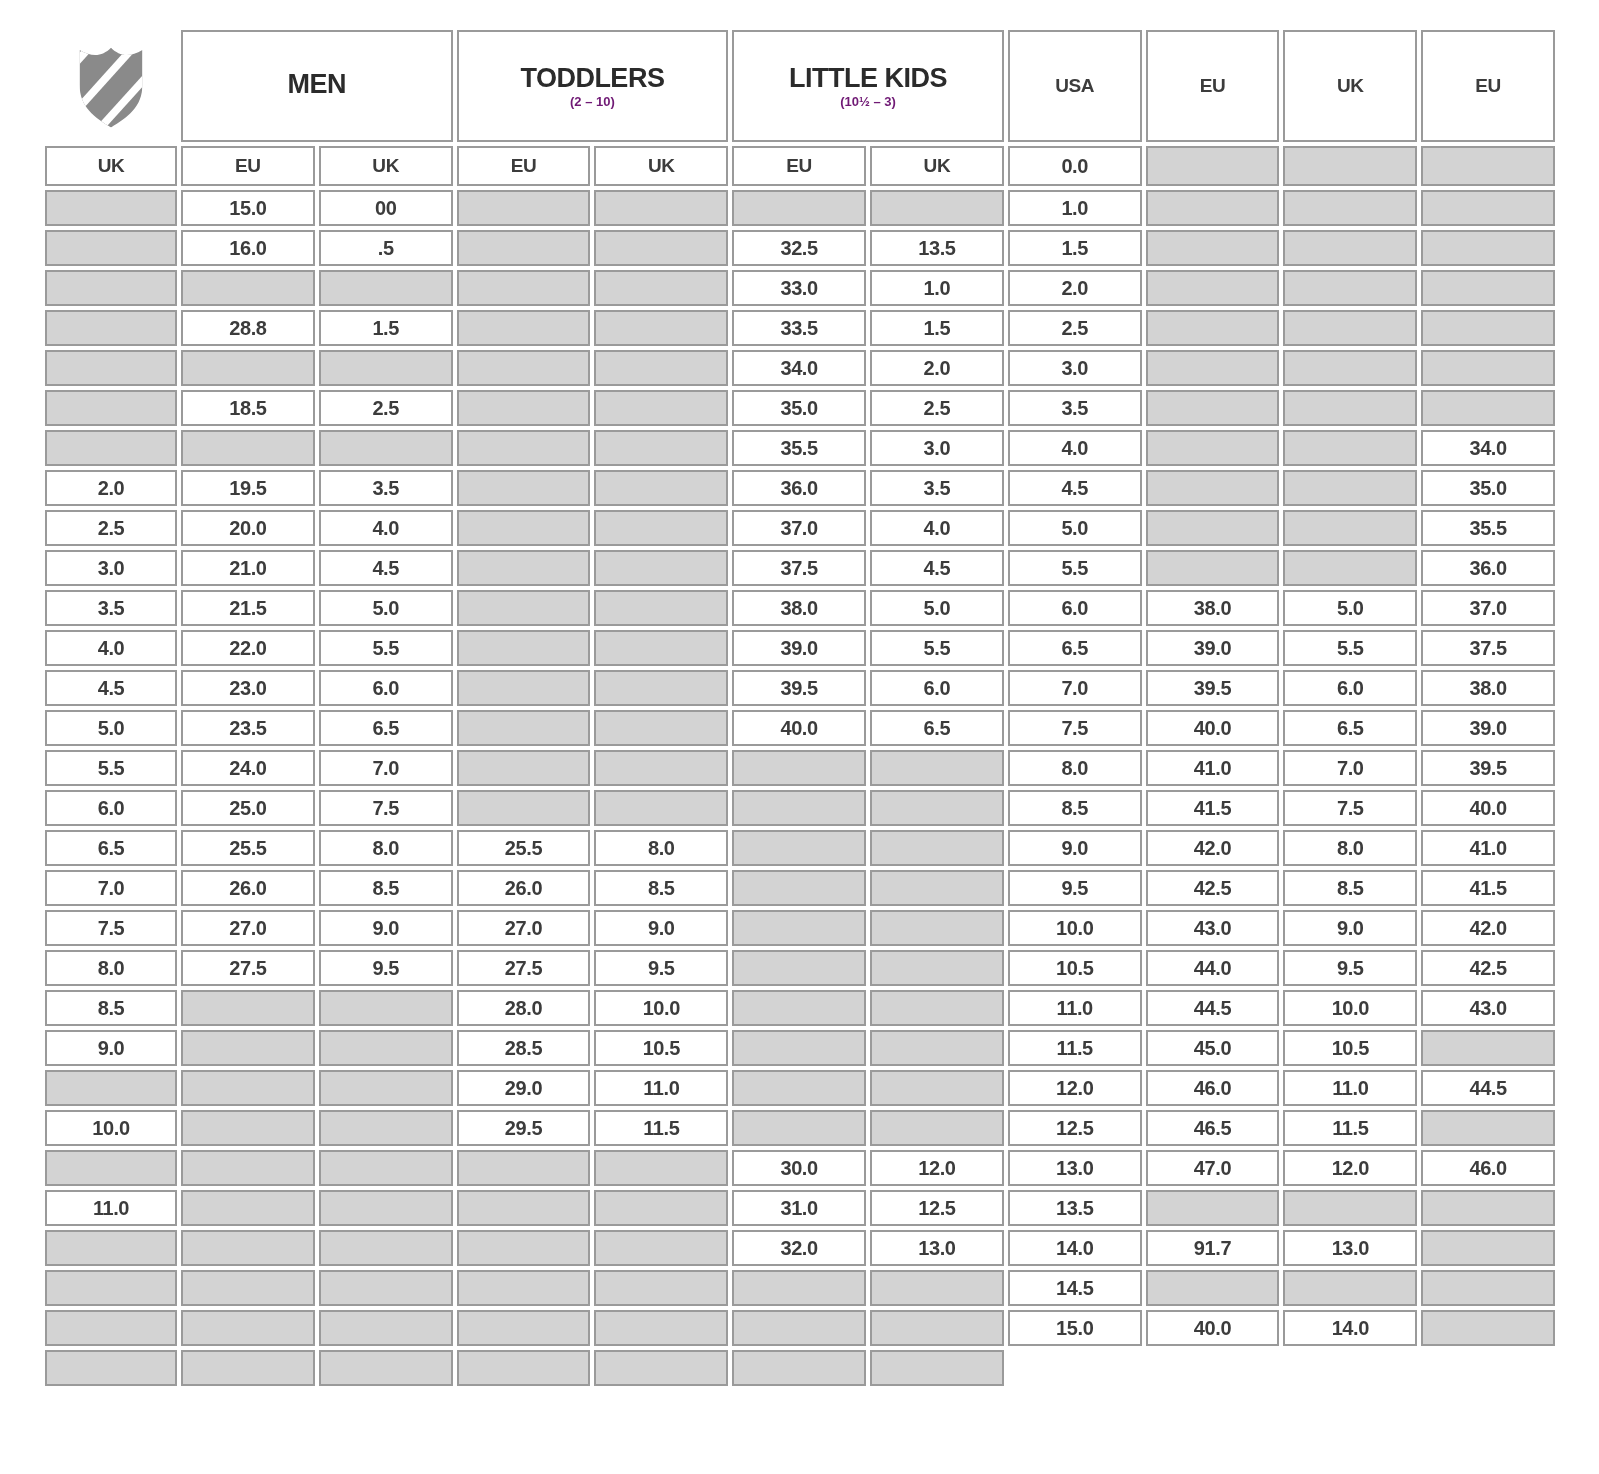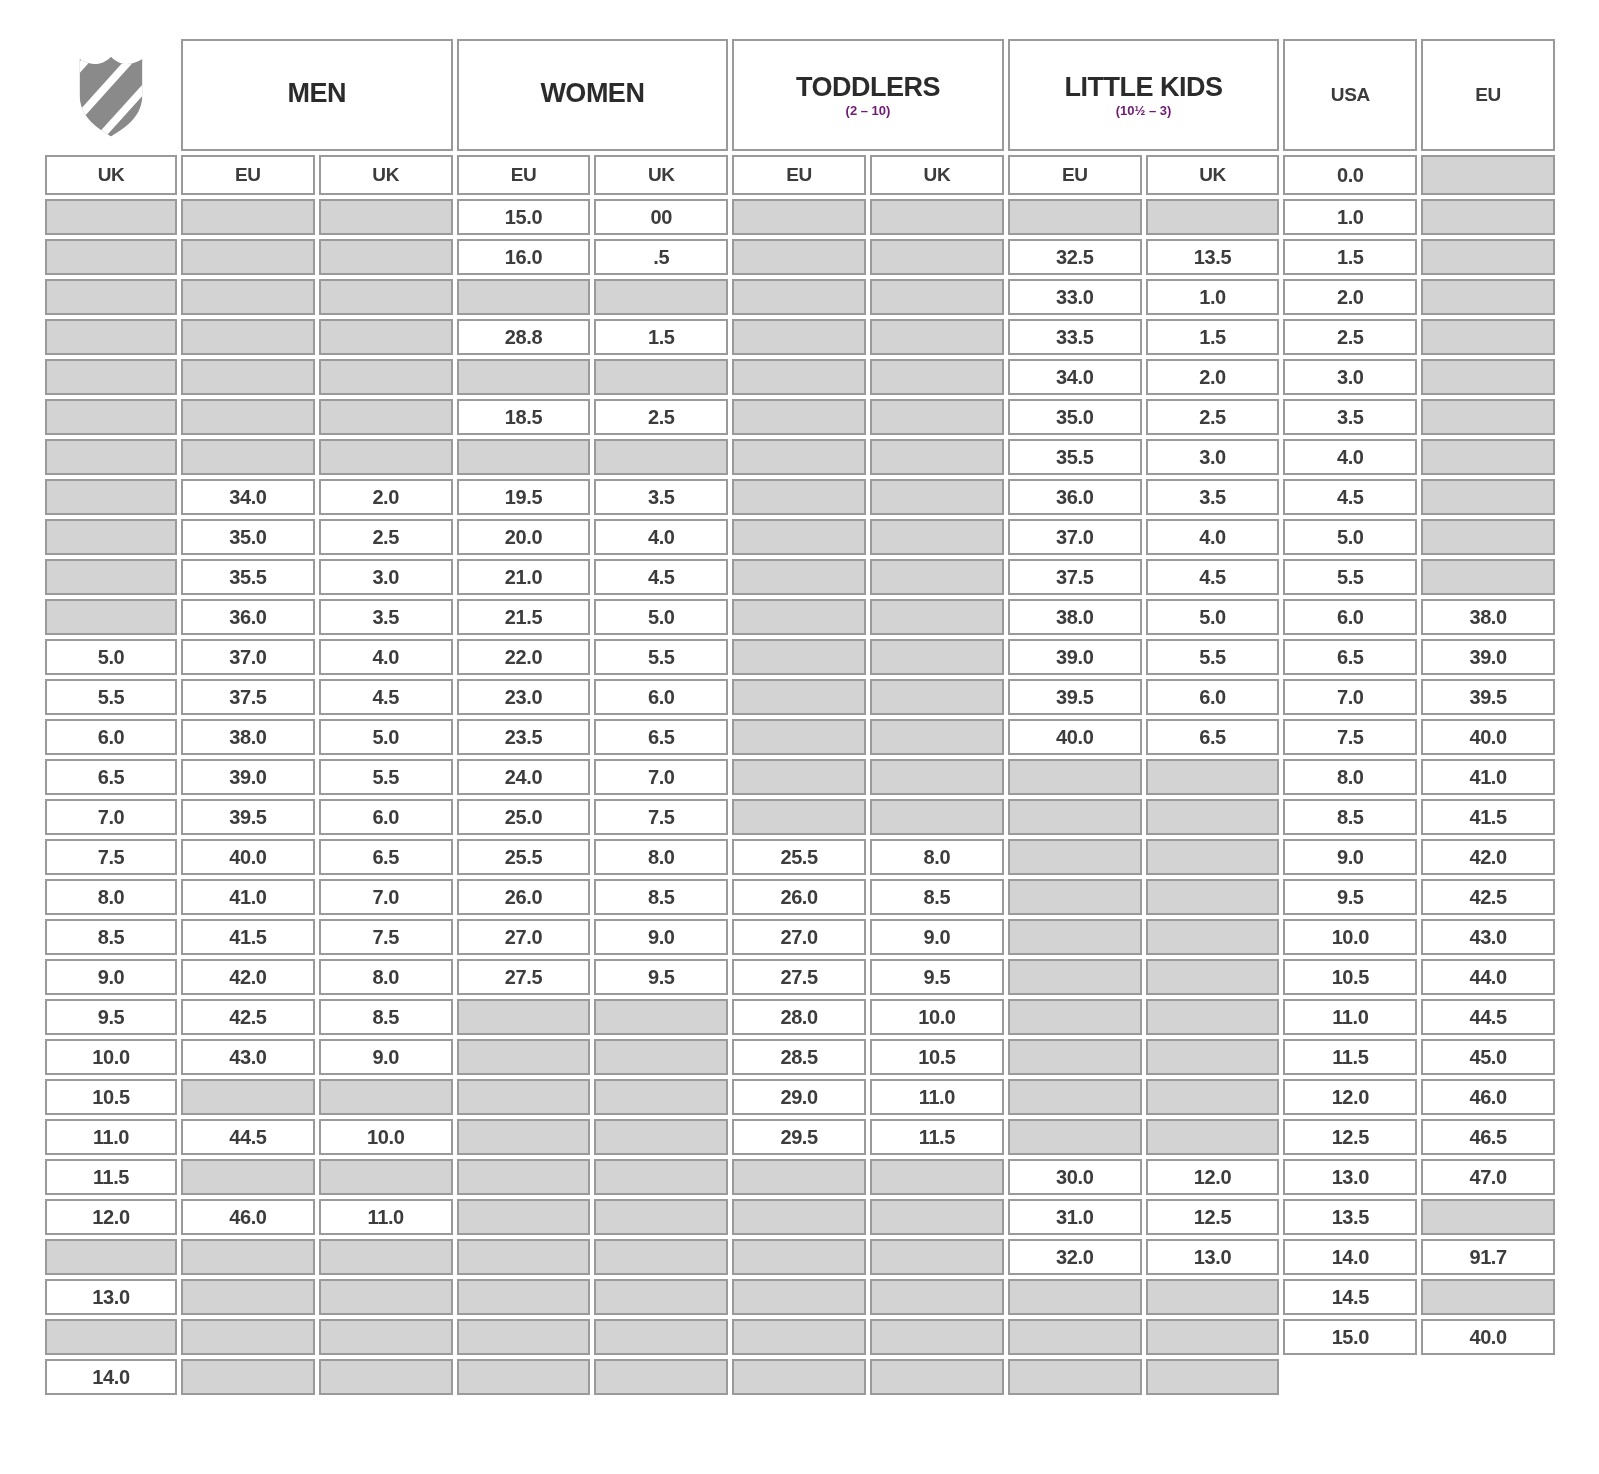--- a/index.html
+++ b/index.html
@@ -11,21 +11,21 @@
   }
   *{box-sizing:border-box;}
   html,body{margin:0;padding:0;background:#ffffff;}
   body{
     width:1599px;height:1474px;
     font-family:"Liberation Sans", sans-serif;
     position:relative;
   }
   .page{position:absolute;inset:0;background:#fff;}
   .size-table{
-    position:absolute;left:45px;top:39px;width:1510px;
+    position:absolute;left:45px;top:30px;width:1510px;
     display:grid;
     grid-template-columns:132px repeat(10, 1fr);
     grid-template-rows:112px 40px repeat(30, 36px);
     gap:4px;
   }
   .cell{
     background:#fff;
     border:2px solid var(--border);
     display:flex;align-items:center;justify-content:center;
     color:var(--text);
@@ -73,24 +73,20 @@
           <line x1="52" y1="156" x2="148" y2="50" stroke="#ffffff" stroke-width="10"></line>
         </g>
       </svg>
     </div>
 
     <div class="cell group">
       <div class="g-label">MEN</div>
       <div class="g-sub"></div>
     </div>
     <div class="cell group">
-      <div class="g-label">WOMEN</div>
-      <div class="g-sub"></div>
-    </div>
-    <div class="cell group">
       <div class="g-label">TODDLERS</div>
       <div class="g-sub">(2 – 10)</div>
     </div>
     <div class="cell group">
       <div class="g-label">LITTLE KIDS</div>
       <div class="g-sub">(10½ – 3)</div>
     </div>
 
     <div class="cell colhead">USA</div>
     <div class="cell colhead">EU</div>

